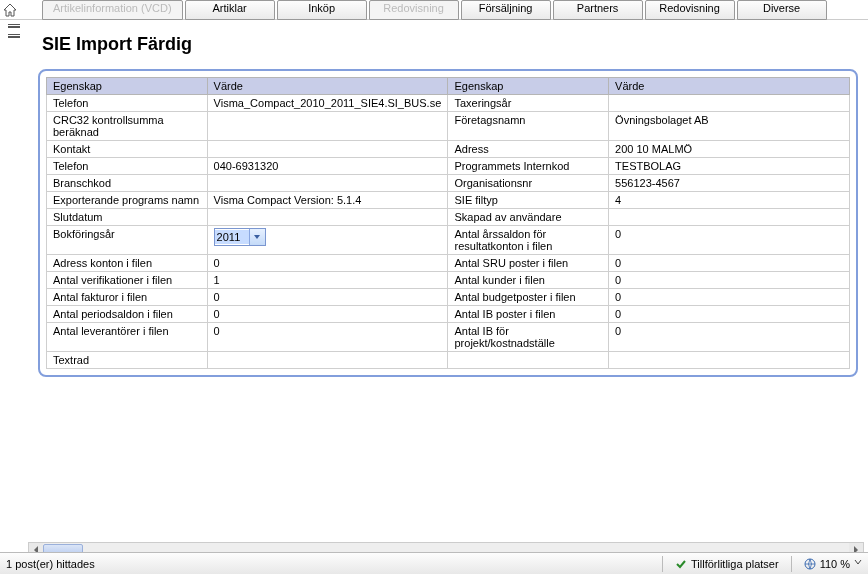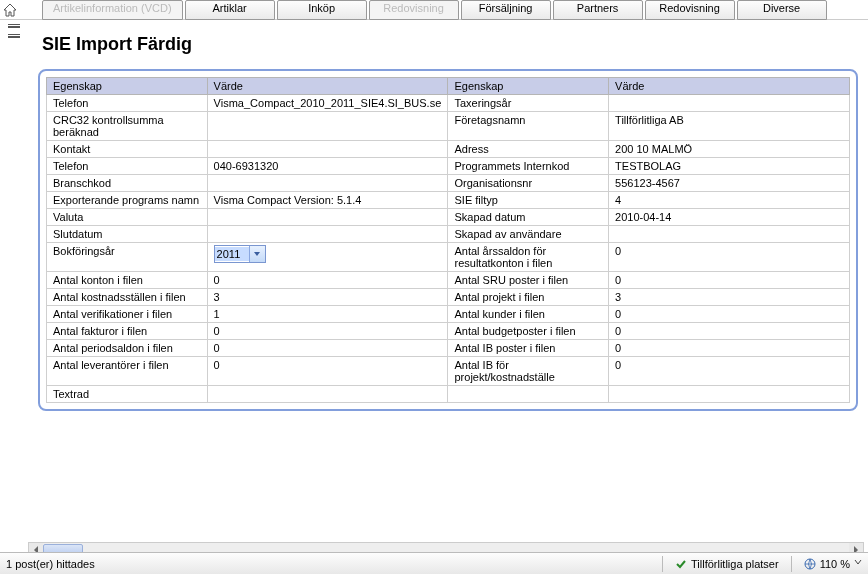--- a/index.html
+++ b/index.html
@@ -228,21 +228,21 @@
             <tr>
               <td>Telefon</td>
               <td>Visma_Compact_2010_2011_SIE4.SI_BUS.se</td>
               <td>Taxeringsår</td>
               <td></td>
             </tr>
             <tr>
               <td>CRC32 kontrollsumma beräknad</td>
               <td></td>
               <td>Företagsnamn</td>
-              <td>Tillförlitliga AB</td>
+              <td>Övningsbolaget AB</td>
             </tr>
             <tr>
               <td>Kontakt</td>
               <td></td>
               <td>Adress</td>
               <td> 200 10 MALMÖ</td>
             </tr>
             <tr>
               <td>Telefon</td>
               <td>040-6931320</td>
@@ -253,26 +253,20 @@
               <td>Branschkod</td>
               <td></td>
               <td>Organisationsnr</td>
               <td>556123-4567</td>
             </tr>
             <tr>
               <td>Exporterande programs namn</td>
               <td>Visma Compact Version: 5.1.4</td>
               <td>SIE filtyp</td>
               <td>4</td>
-            </tr>
-            <tr>
-              <td>Valuta</td>
-              <td></td>
-              <td>Skapad datum</td>
-              <td>2010-04-14</td>
             </tr>
             <tr>
               <td>Slutdatum</td>
               <td></td>
               <td>Skapad av användare</td>
               <td></td>
             </tr>
             <tr>
               <td>Bokföringsår</td>
               <td><span class="combo">
@@ -280,30 +274,24 @@
                   <span class="btn">
                     <svg viewBox="0 0 8 8">
                       <path d="M1 2 L4 6 L7 2 Z" fill="#3a5fa0"></path>
                     </svg>
                   </span>
                 </span></td>
               <td>Antal årssaldon för resultatkonton i filen</td>
               <td>0</td>
             </tr>
             <tr>
-              <td>Antal konton i filen</td>
+              <td>Adress konton i filen</td>
               <td>0</td>
               <td>Antal SRU poster i filen</td>
               <td>0</td>
-            </tr>
-            <tr>
-              <td>Antal kostnadsställen i filen</td>
-              <td>3</td>
-              <td>Antal projekt i filen</td>
-              <td>3</td>
             </tr>
             <tr>
               <td>Antal verifikationer i filen</td>
               <td>1</td>
               <td>Antal kunder i filen</td>
               <td>0</td>
             </tr>
             <tr>
               <td>Antal fakturor i filen</td>
               <td>0</td>

